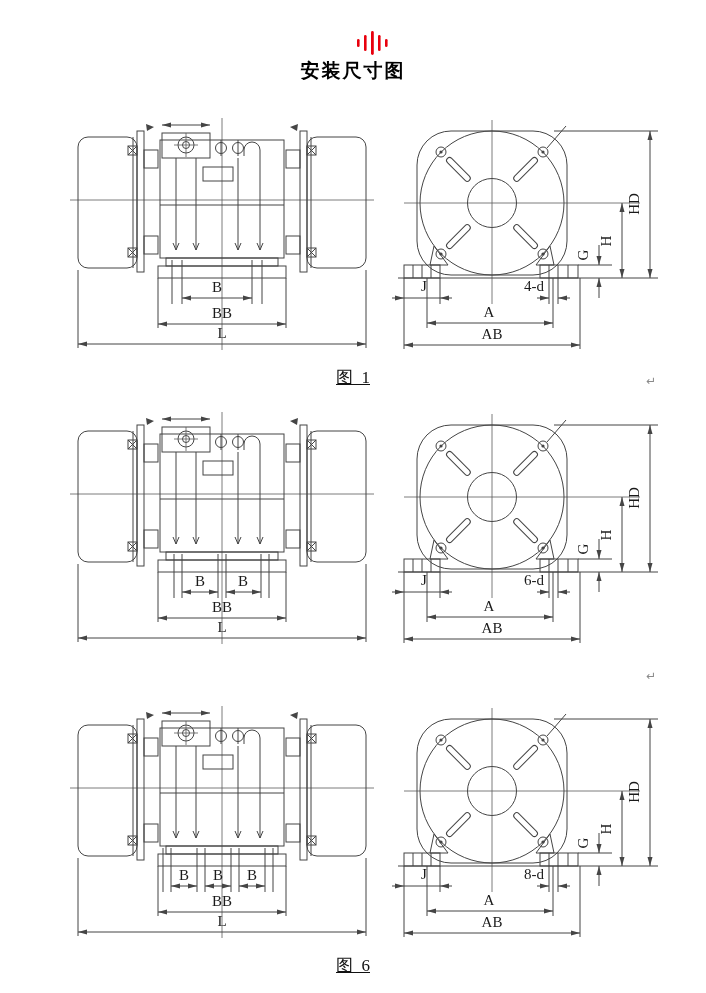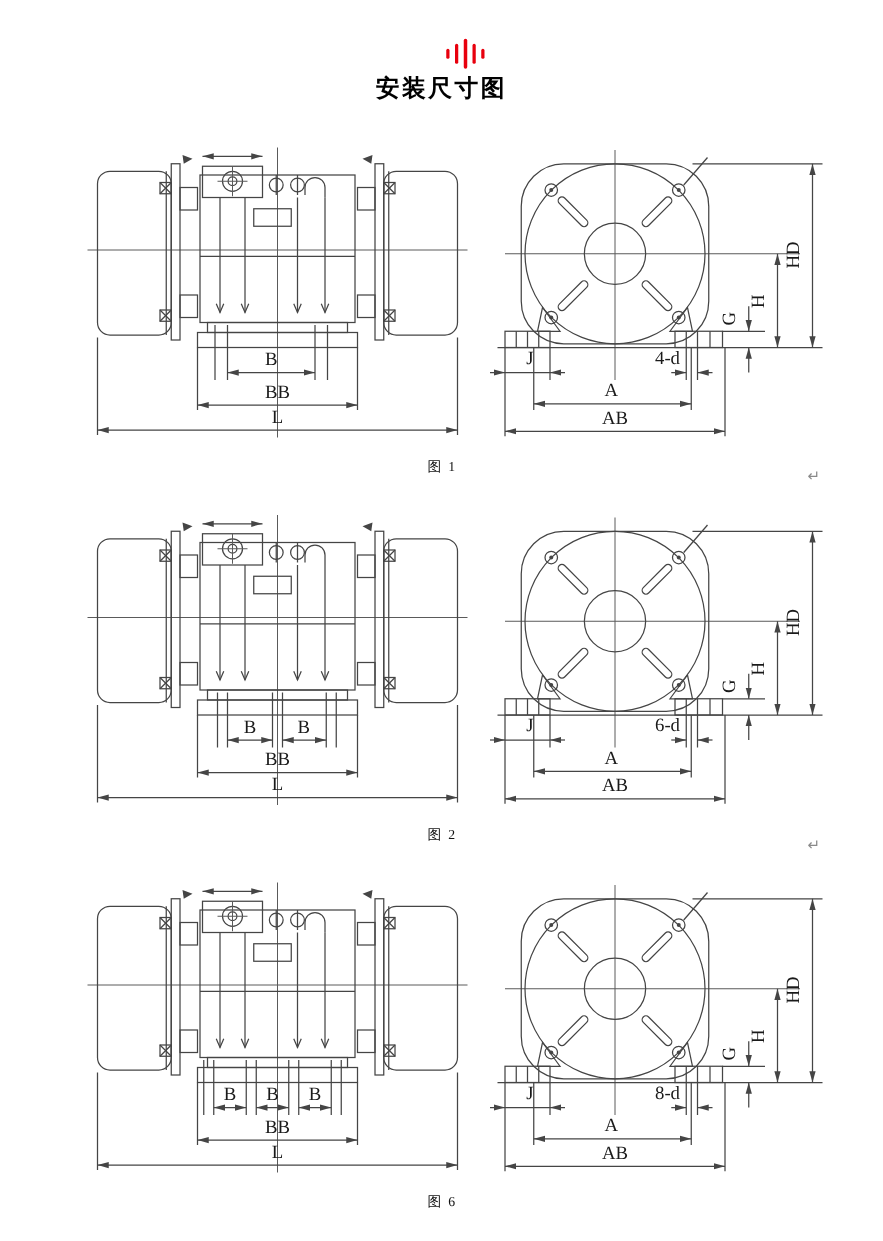--- a/index.html
+++ b/index.html
@@ -3,21 +3,21 @@
 <meta charset="utf-8">
 <style>
   html,body{margin:0;padding:0;background:#fff;}
   #page{position:relative;width:706px;height:993px;background:#fff;overflow:hidden;
         font-family:"Liberation Sans",sans-serif;}
   #logo{position:absolute;left:343px;top:26px;width:60px;height:34px;}
   #title{position:absolute;left:0;top:58px;width:706px;text-align:center;
          font-size:19px;font-weight:bold;color:#000;letter-spacing:2px;}
   .figure{position:absolute;left:0;width:706px;height:290px;}
   .caption{position:absolute;left:0;top:254px;width:706px;text-align:center;
-           font-size:11px;color:#111;font-family:"Liberation Serif",serif;white-space:pre;}
+           font-size:17px;color:#111;font-family:"Liberation Serif",serif;white-space:pre;text-decoration:underline;}
   .pmark{position:absolute;color:#8a8a8a;font-size:12px;font-family:"DejaVu Sans",sans-serif;}
   svg{display:block}
   .ln{fill:none;stroke:#454545;stroke-width:1;}
   .thin{fill:none;stroke:#5a5a5a;stroke-width:0.8;}
   .dim{fill:none;stroke:#454545;stroke-width:1;}
   .fillc{fill:#454545;stroke:none;}
   text.lbl{font-family:"Liberation Serif",serif;font-size:15px;fill:#1a1a1a;}
 </style>
 </head>
 <body>
@@ -345,21 +345,20 @@
           <line class="ln" x1="427" y1="166" x2="427" y2="216"></line>
             <line class="ln" x1="553" y1="166" x2="553" y2="216"></line>
           <line class="dim" x1="427" y1="211" x2="553" y2="211" marker-start="url(#a2)" marker-end="url(#a2)"></line>
           <text class="lbl" x="489" y="205" text-anchor="middle">A</text>
           <line class="ln" x1="580" y1="166" x2="580" y2="237"></line>
           <line class="dim" x1="404" y1="233" x2="580" y2="233" marker-start="url(#a2)" marker-end="url(#a2)"></line>
           <text class="lbl" x="492" y="227" text-anchor="middle">AB</text>
         </g>
       </g>
     </svg>
-    <div class="caption">图  2</div>
   </div>
 
   <div class="figure" style="top:700px">
     <svg width="706" height="290" viewBox="0 0 706 290">
       <defs>
         <marker id="a3" markerWidth="12" markerHeight="8" refX="9" refY="3.5" orient="auto-start-reverse" markerUnits="userSpaceOnUse">
           <path d="M0,1 L9,3.5 L0,6 Z" fill="#454545"></path>
         </marker>
       </defs>
       <g>

